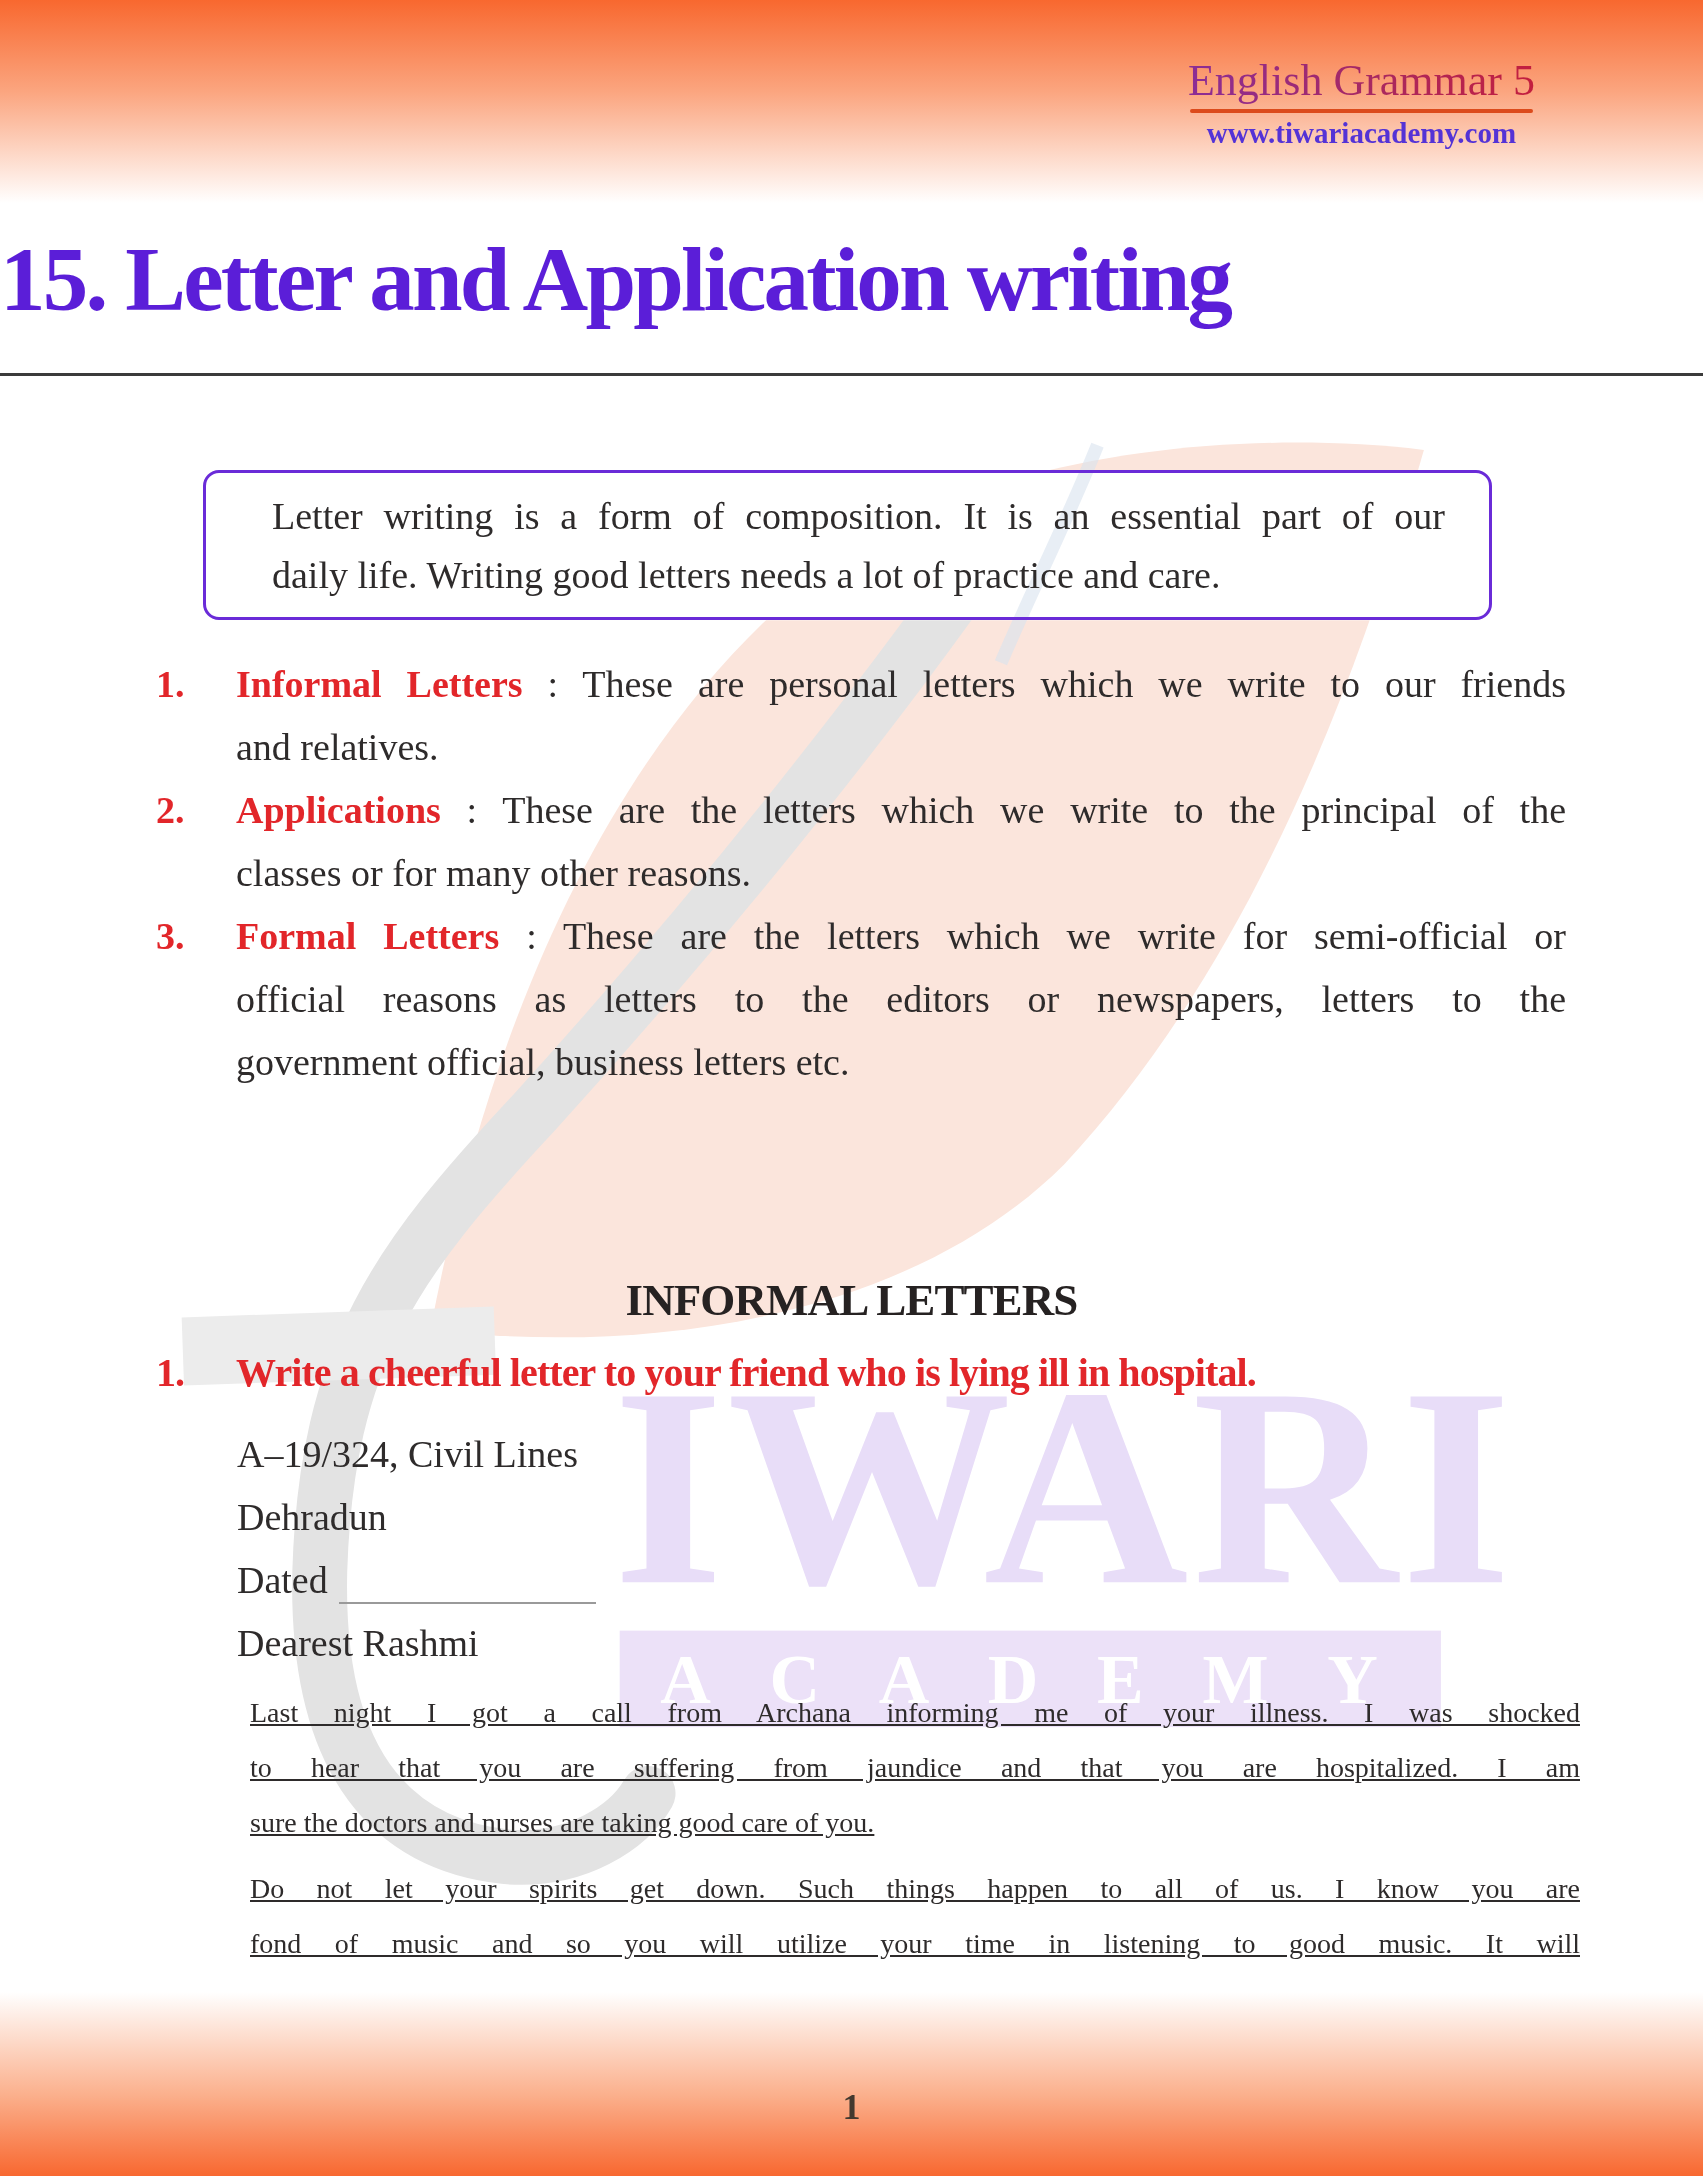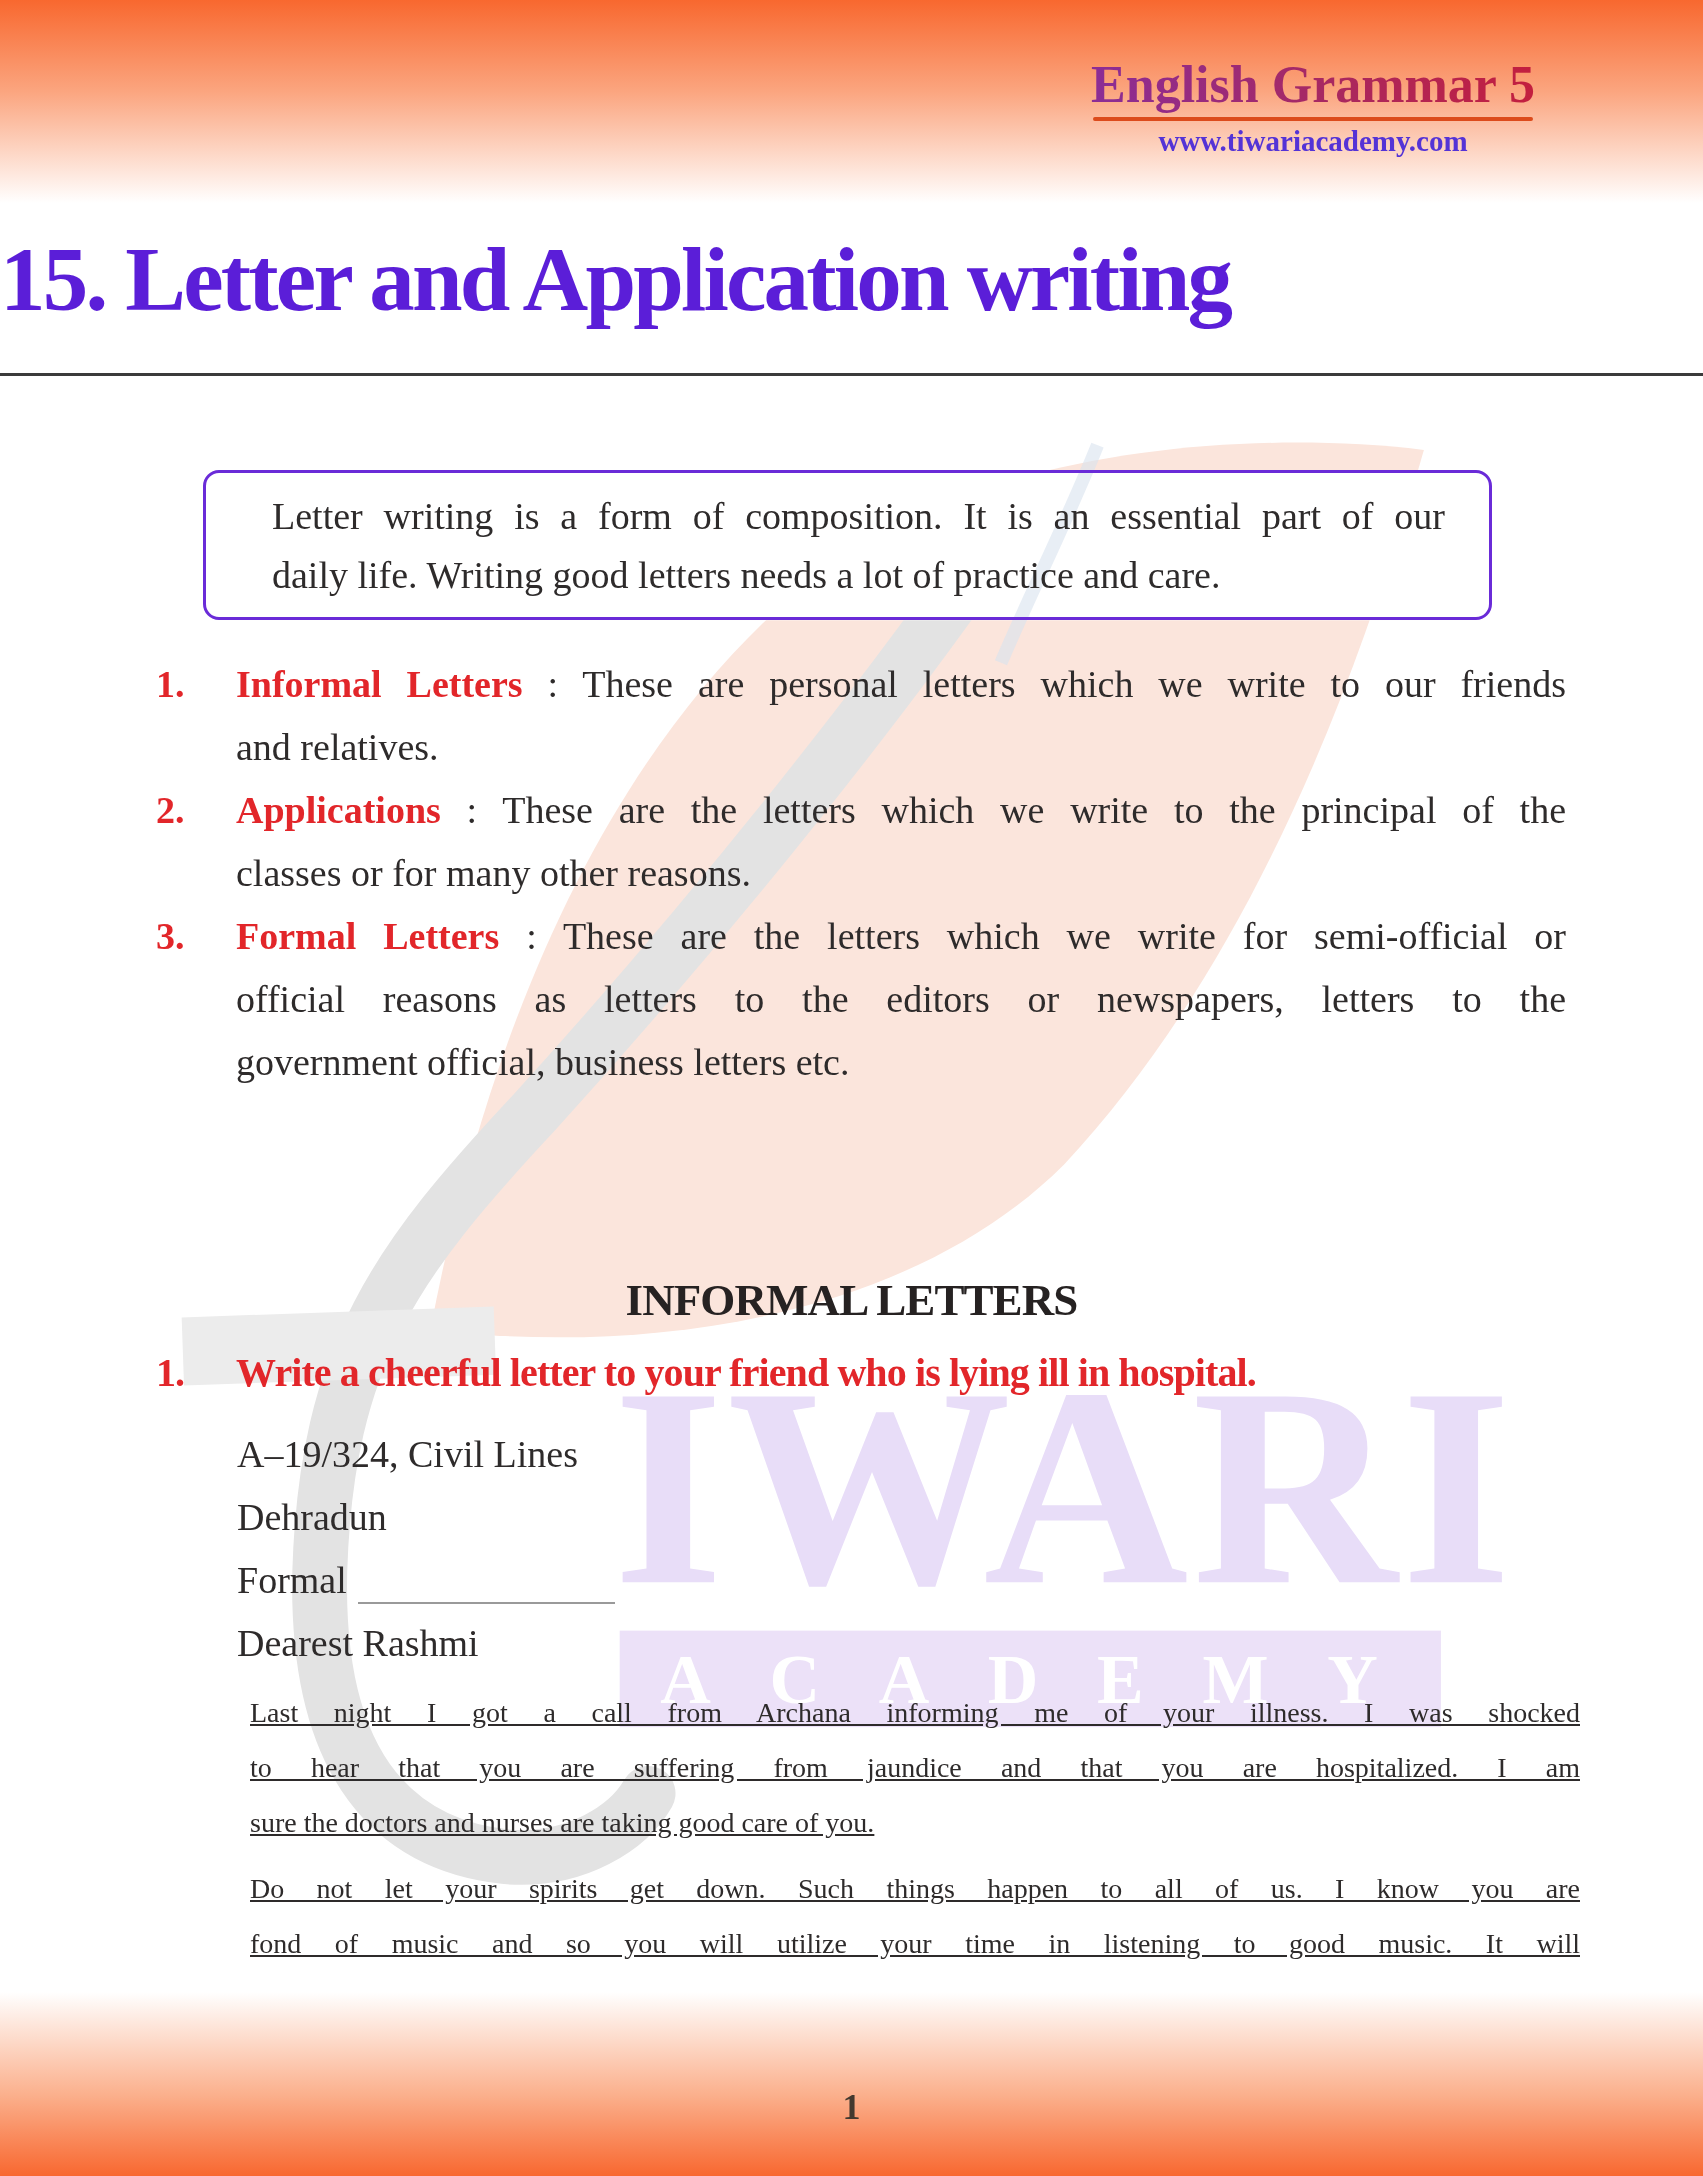--- a/index.html
+++ b/index.html
@@ -5,21 +5,21 @@
   html,body{margin:0;padding:0;background:#888;}
   .page{position:relative;width:1703px;height:2177px;background:#ffffff;overflow:hidden;
         font-family:"Liberation Serif","DejaVu Serif",serif;color:#2e2b2b;}
   
   .band-top{position:absolute;top:0;left:0;width:100%;height:203px;
     background:linear-gradient(180deg,#f8682f 0%,#fba57f 45%,#ffffff 100%);}
   .band-bottom{position:absolute;bottom:0;left:0;width:100%;height:185px;
     background:linear-gradient(180deg,#ffffff 0%,#fbb18e 55%,#f8672f 100%);}
   
   .header-right{position:absolute;top:55px;right:168px;text-align:center;z-index:2;}
-  .course{font-size:52px;font-weight:bold;letter-spacing:0px;
+  .course{font-size:44px;font-weight:normal;letter-spacing:0px;
     background:linear-gradient(90deg,#8b2d96 0%,#a9285f 55%,#c31f3e 100%);
     -webkit-background-clip:text;background-clip:text;color:#a02766;-webkit-text-fill-color:transparent;}
   .course-underline{height:3.8px;background:#dc4b1c;border-radius:1.9px;margin:2.8px 1.9px 4.7px 1.9px;}
   .website{font-size:29px;font-weight:bold;color:#5433d6;}
   
   .chapter-title{position:absolute;top:227px;left:0;width:100%;text-align:left;z-index:1;
     font-size:91px;font-weight:bold;color:#5b1ed8;letter-spacing:-2.8px;}
   .divider{position:absolute;top:373px;left:0;width:100%;height:2.8px;background:#3b3b3b;z-index:1;}
   
   .intro-box{position:absolute;left:203px;top:470px;width:1289px;height:150px;box-sizing:border-box;
@@ -114,21 +114,21 @@
   <div class="question">
     <div class="q-wrap">
       <span class="q-num">1.</span>
       <span>Write a cheerful letter to your friend who is lying ill in hospital.</span>
     </div>
   </div>
 
   <div class="letter-head">
     <div>A–19/324, Civil Lines</div>
     <div>Dehradun</div>
-    <div><span>Formal</span><span class="blank-line"></span></div>
+    <div><span>Dated</span><span class="blank-line"></span></div>
     <div>Dearest Rashmi</div>
   </div>
 
   <div class="para para1">
     <div class="j">Last night I got a call from Archana informing me of your illness. I was shocked</div>
     <div class="j">to hear that you are suffering from jaundice and that you are hospitalized. I am</div>
     <div>sure the doctors and nurses are taking good care of you.</div>
   </div>
   <div class="para para2">
     <div class="j">Do not let your spirits get down. Such things happen to all of us. I know you are</div>

